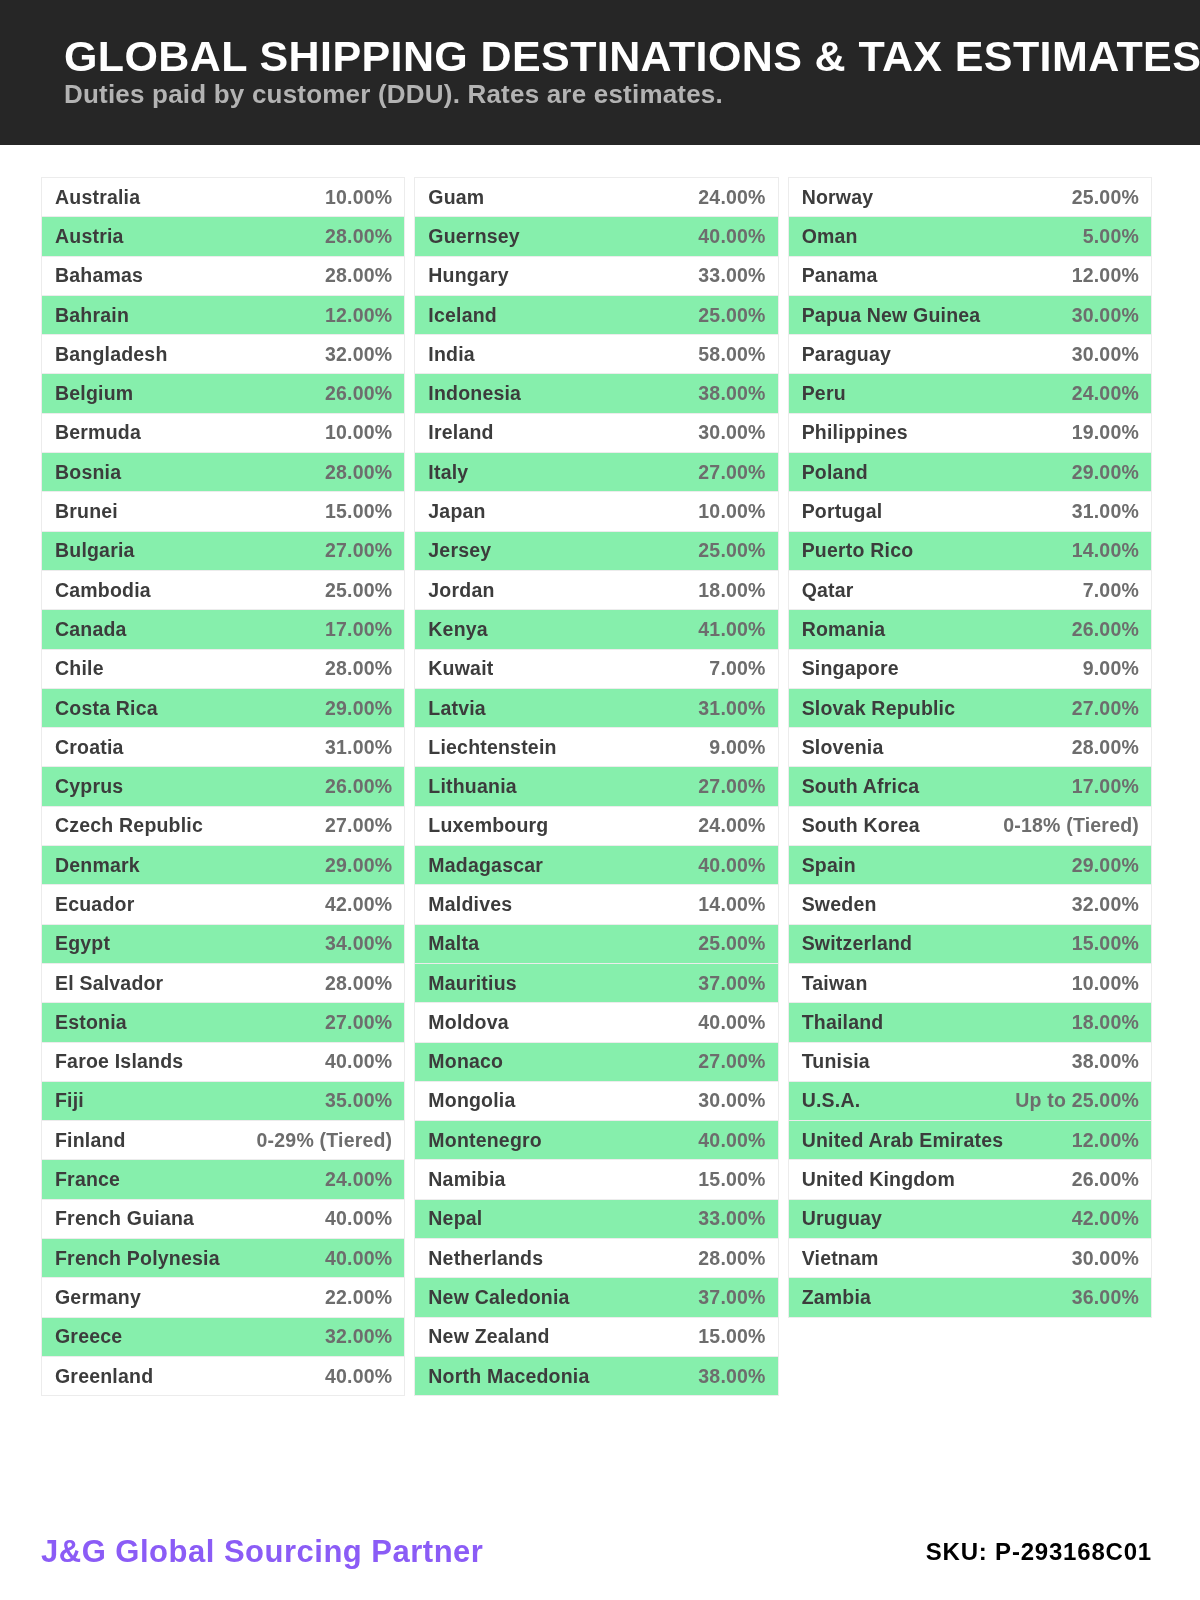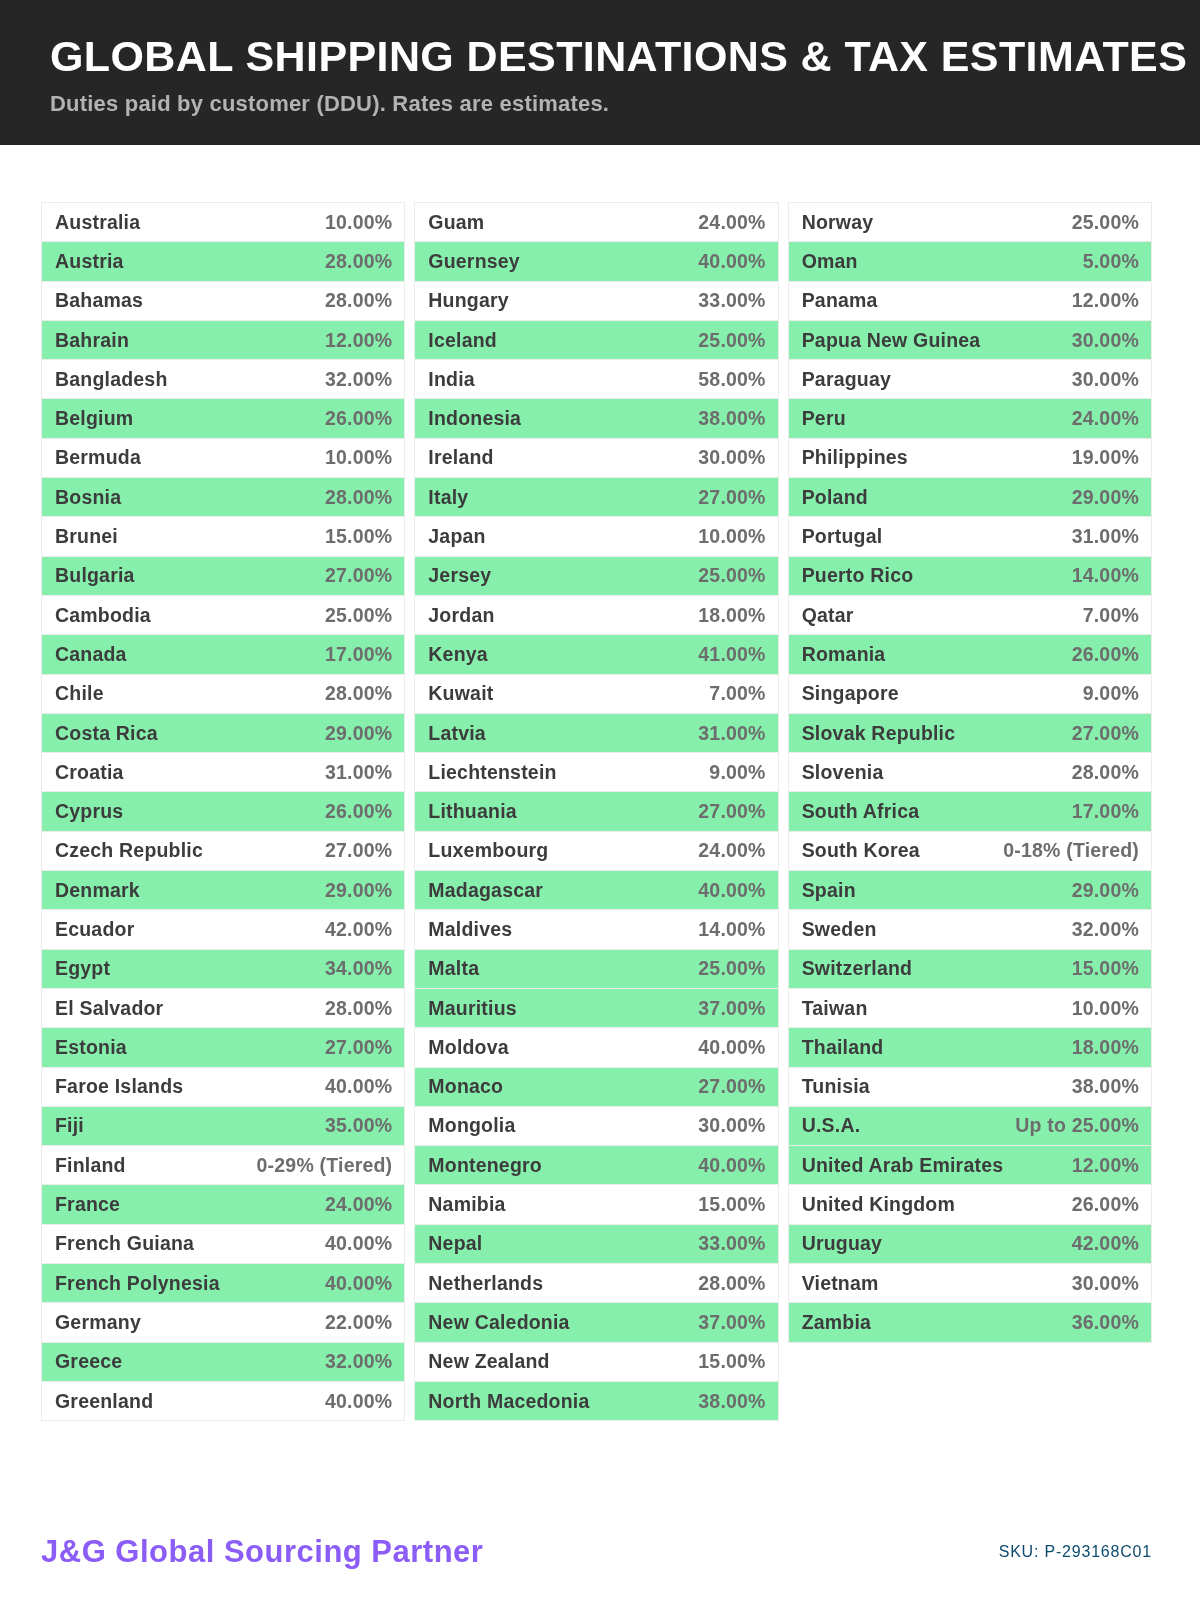--- a/index.html
+++ b/index.html
@@ -11,51 +11,50 @@
   body {
     position: relative;
     height: 1600px;
     overflow: hidden;
   }
 
   
   .header {
     height: 145px;
     background: #262626;
-    padding: 34px 50px 0 50px;
+    padding: 34px 50px 0 64px;
   }
   .header .title {
     color: #ffffff;
     font-size: 43px;
     font-weight: 800;
     letter-spacing: 0.4px;
     line-height: 1.05;
     white-space: nowrap;
   }
   .header .subtitle {
-    margin-top: 12px;
+    margin-top: 0;
     color: #b3b3b3;
-    font-size: 22px;
+    font-size: 26px;
     font-weight: 700;
     letter-spacing: 0.2px;
     white-space: nowrap;
   }
 
   
   .grid {
     margin-top: 32px;
     padding: 0 48px 0 41px;
     display: grid;
     grid-template-columns: 1fr 1fr 1fr;
     gap: 9px;
     align-items: start;
   }
   .col {
     border-bottom: 1px solid #ececec;
-    margin-top: 25px;
   }
   .row {
     display: flex;
     justify-content: space-between;
     align-items: center;
     height: 39.3px;
     padding: 0 12px 0 13px;
     border-top: 1px solid #ececec;
     border-left: 1px solid #ececec;
     border-right: 1px solid #ececec;
@@ -86,23 +85,23 @@
     justify-content: space-between;
     align-items: center;
   }
   .brand {
     font-size: 31px;
     font-weight: 700;
     color: #8b5cf6;
     letter-spacing: 0.5px;
   }
   .sku {
-    font-size: 16px;
-    font-weight: 400;
-    color: #0c4a6e;
+    font-size: 24px;
+    font-weight: 700;
+    color: #000000;
     letter-spacing: 0.8px;
   }
 </style>
 </head>
 <body>
 
 <div class="header">
   <div class="title">GLOBAL SHIPPING DESTINATIONS &amp; TAX ESTIMATES</div>
   <div class="subtitle">Duties paid by customer (DDU). Rates are estimates.</div>
 </div>

